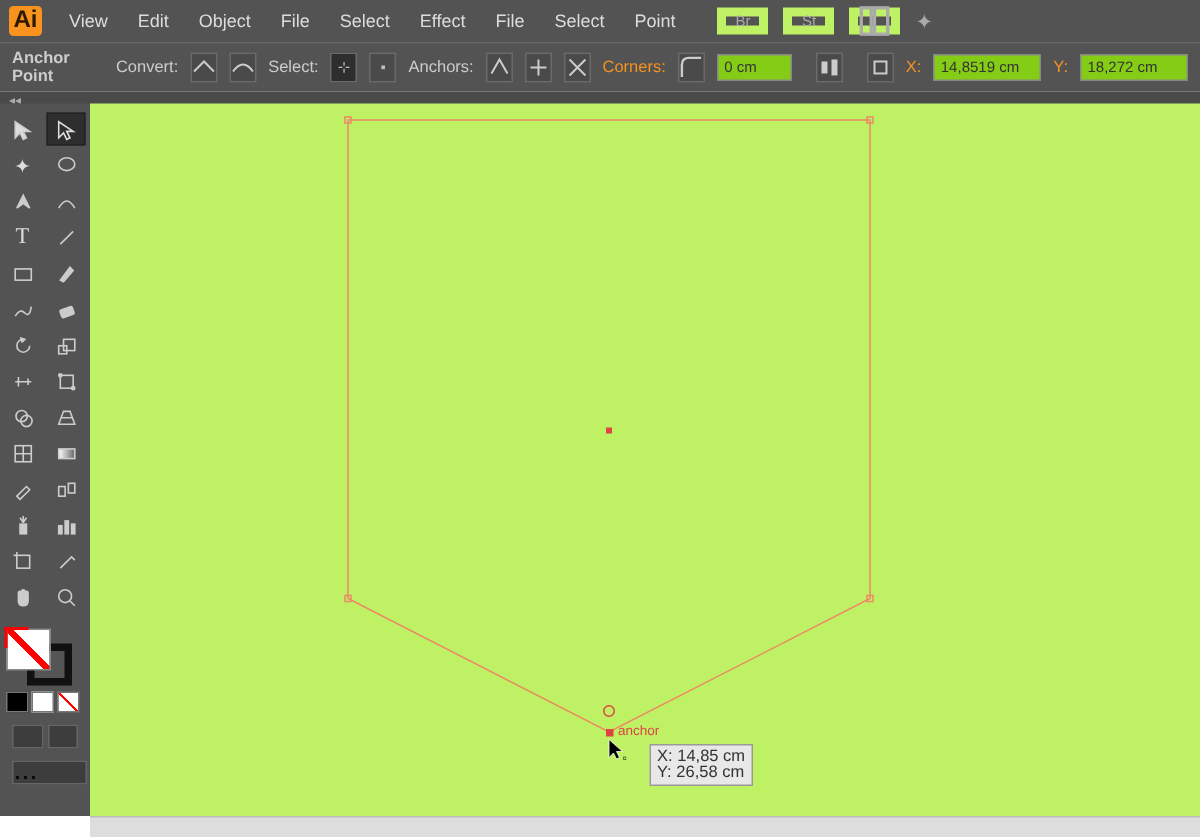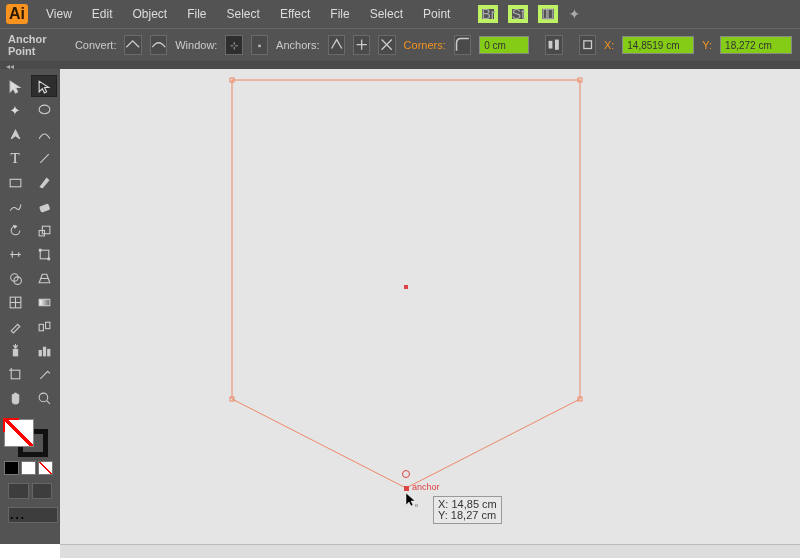--- a/index.html
+++ b/index.html
@@ -1,21 +1,21 @@
 <!DOCTYPE html>
 <html><head>
 <meta charset="utf-8">
 <style>
 *{margin:0;padding:0;box-sizing:border-box;font-family:Arial,sans-serif;user-select:none}
 body{background:#fff;width:800px;height:558px;overflow:hidden;position:relative}
 .menubar{background:#535353;height:28px;display:flex;align-items:center;padding:0 6px;color:#ddd;font-size:12px}
 .logo{width:22px;height:20px;background:#f7931e;border-radius:3px;display:flex;align-items:center;justify-content:center;color:#2d1800;font-weight:bold;font-size:16px;margin-right:8px}
 .menu-item{padding:0 10px;cursor:pointer}
 .menu-icons{margin-left:18px;display:flex;gap:10px;align-items:center}
-.menu-icon-box{width:20px;height:18px;border:4px solid #bef264;display:flex;align-items:center;justify-content:center;font-size:14px;color:#aaa}
+.menu-icon-box{width:34px;height:18px;border:6px solid #bef264;display:flex;align-items:center;justify-content:center;font-size:10px;color:#aaa}
 .ctrlbar{background:#535353;height:30px;display:flex;align-items:center;padding:16px 8px;color:#ddd;font-size:11px;gap:8px;border-top:1px solid #666}
 .ctrl-label{color:#ccc}
 .ctrl-btn{width:20px;height:20px;border:1px solid #6a6a6a;background:#4a4a4a;display:flex;align-items:center;justify-content:center;font-size:10px;color:#bbb;cursor:pointer}
 .ctrl-btn.active{background:#2e2e2e}
 .orange{color:#f7931e}
 .ctrl-input{background:#84cc16;border:1px solid #888;height:18px;font-size:10px;padding:0 4px;color:#333}
 .ctrl-input.w1{width:50px}
 .ctrl-input.w2{width:72px}
 .tabstrip{background:#4a4a4a;height:11px;color:#aaa;font-size:8px;padding-left:6px;display:flex;align-items:center}
 .toolpanel{position:absolute;left:0;top:69px;width:60px;background:#535353;height:475px;padding-top:4px}
@@ -26,21 +26,21 @@
 .swatch-area{padding:4px;display:flex;flex-direction:column;gap:4px;margin-top:4px}
 .swatch-main{position:relative;width:48px;height:38px}
 .fill-sw{position:absolute;left:0;top:0;width:30px;height:28px;background:#fff;border:1px solid #888}
 .fill-sw::after{content:"";position:absolute;left:-2px;top:-2px;right:14px;bottom:14px;border-top:2px solid red;border-left:2px solid red;transform:rotate(0);background:linear-gradient(45deg,transparent 46%,red 46%,red 54%,transparent 54%)}
 .stroke-sw{position:absolute;right:4px;bottom:0;width:30px;height:28px;background:#555;border:5px solid #111}
 .swatch-mini{display:flex;gap:2px}
 .mini-sw{width:15px;height:14px;border:1px solid #777}
 .mini-sw.b{background:#000}.mini-sw.w{background:#fff}.mini-sw.r{background:linear-gradient(45deg,#fff 46%,red 46%,red 54%,#fff 54%)}
 .footbtns{display:flex;padding:4px;gap:3px}
 .footbtn{width:25px;height:16px;background:#3d3d3d;border:1px solid #666}
-.canvas{position:absolute;left:60px;top:69px;right:0;bottom:14px;background:#e5e5e5}
+.canvas{position:absolute;left:60px;top:69px;right:0;bottom:14px;background:#bef264}
 svg.shape{position:absolute;left:0;top:0}
 .anchor-pt{position:absolute;width:5px;height:5px;background:#d44;margin-left:-2px;margin-top:-2px}
 .center-pt{position:absolute;width:4px;height:4px;background:#d44;margin-left:-2px;margin-top:-2px}
 .target-ring{position:absolute;width:8px;height:8px;border:1px solid #d44;border-radius:50%;margin-left:-4px;margin-top:-4px}
 .cursor-arrow{position:absolute;font-size:14px;color:#000;pointer-events:none}
 .tooltip{position:absolute;background:#e8e8e8;border:1px solid #999;font-size:11px;padding:2px 4px;line-height:11px;color:#333}
 .anchor-label{position:absolute;font-size:9px;color:#d44}
 .scrollbar-b{position:absolute;left:60px;right:0;bottom:0;height:14px;background:#ddd;border-top:1px solid #bbb}
 </style>
 </head>
@@ -76,21 +76,21 @@
   <div class="ctrl-btn">
       <svg viewBox="0 0 12 12">
         <path d="M1 8 L6 3 L11 8" fill="none" stroke="#ccc"></path>
       </svg>
     </div>
   <div class="ctrl-btn">
       <svg viewBox="0 0 12 12">
         <path d="M1 8 Q6 1 11 8" fill="none" stroke="#ccc"></path>
       </svg>
     </div>
-  <span class="ctrl-label">Window:</span>
+  <span class="ctrl-label">Select:</span>
   <div class="ctrl-btn active">⊹</div>
   <div class="ctrl-btn">▪</div>
   <span class="ctrl-label">Anchors:</span>
   <div class="ctrl-btn">
       <svg viewBox="0 0 12 12">
         <path d="M2 9 L6 2 L10 9" fill="none" stroke="#ccc"></path>
       </svg>
     </div>
   <div class="ctrl-btn">
       <svg viewBox="0 0 12 12">
@@ -314,17 +314,17 @@
   <div class="target-ring" style="left:346px;top:405px"></div>
   <div class="anchor-label" style="left:352px;top:413px">anchor</div>
   <div class="cursor-arrow" style="left:344px;top:422px">
     <svg width="18" height="18">
         <path d="M2 2 L2 14 L5 11 L7 15 L9 14 L7 10 L11 10 Z" fill="#000" stroke="#fff" stroke-width="0.5"></path>
       </svg>
     <span style="position:absolute;left:11px;top:10px;font-size:8px">▫</span>
   </div>
   <div class="tooltip" style="left:373px;top:427px">
     <div><span>X:</span> <span>14,85 cm</span></div>
-    <div><span>Y:</span> <span>18,27 cm</span></div>
+    <div><span>Y:</span> <span>26,58 cm</span></div>
   </div>
 </div>
 
 <div class="scrollbar-b"></div>
 
 </body></html>

